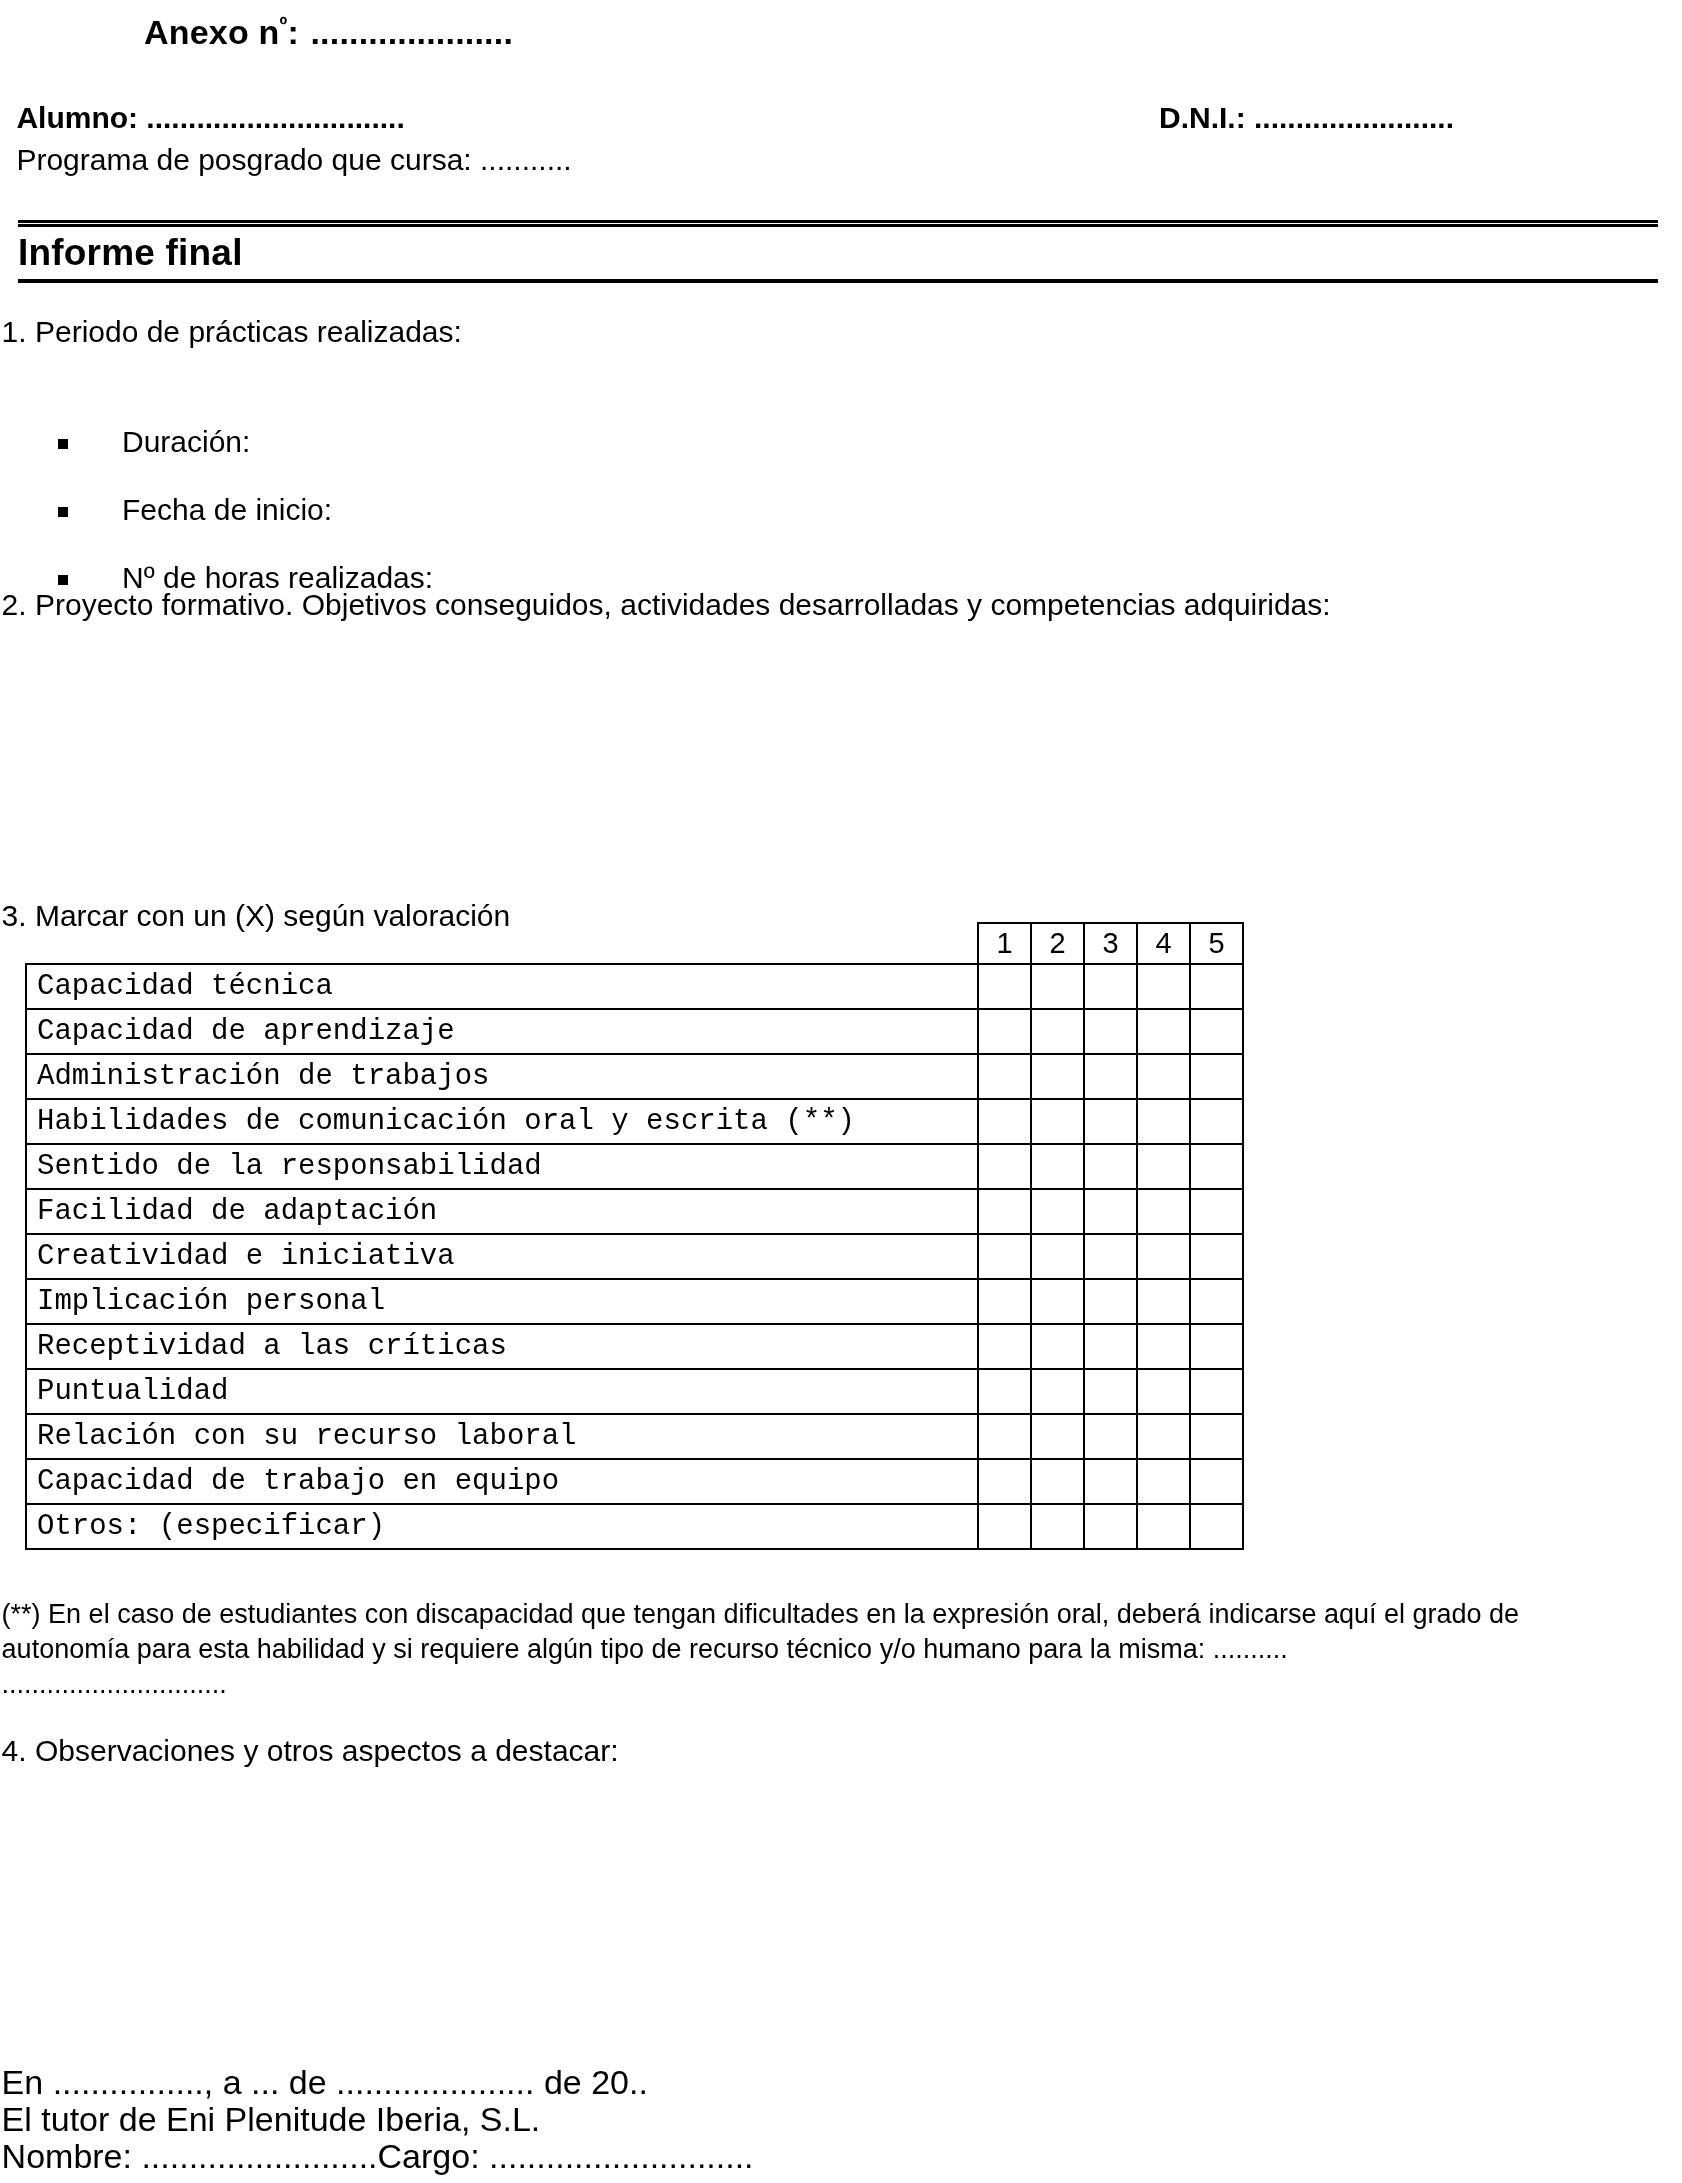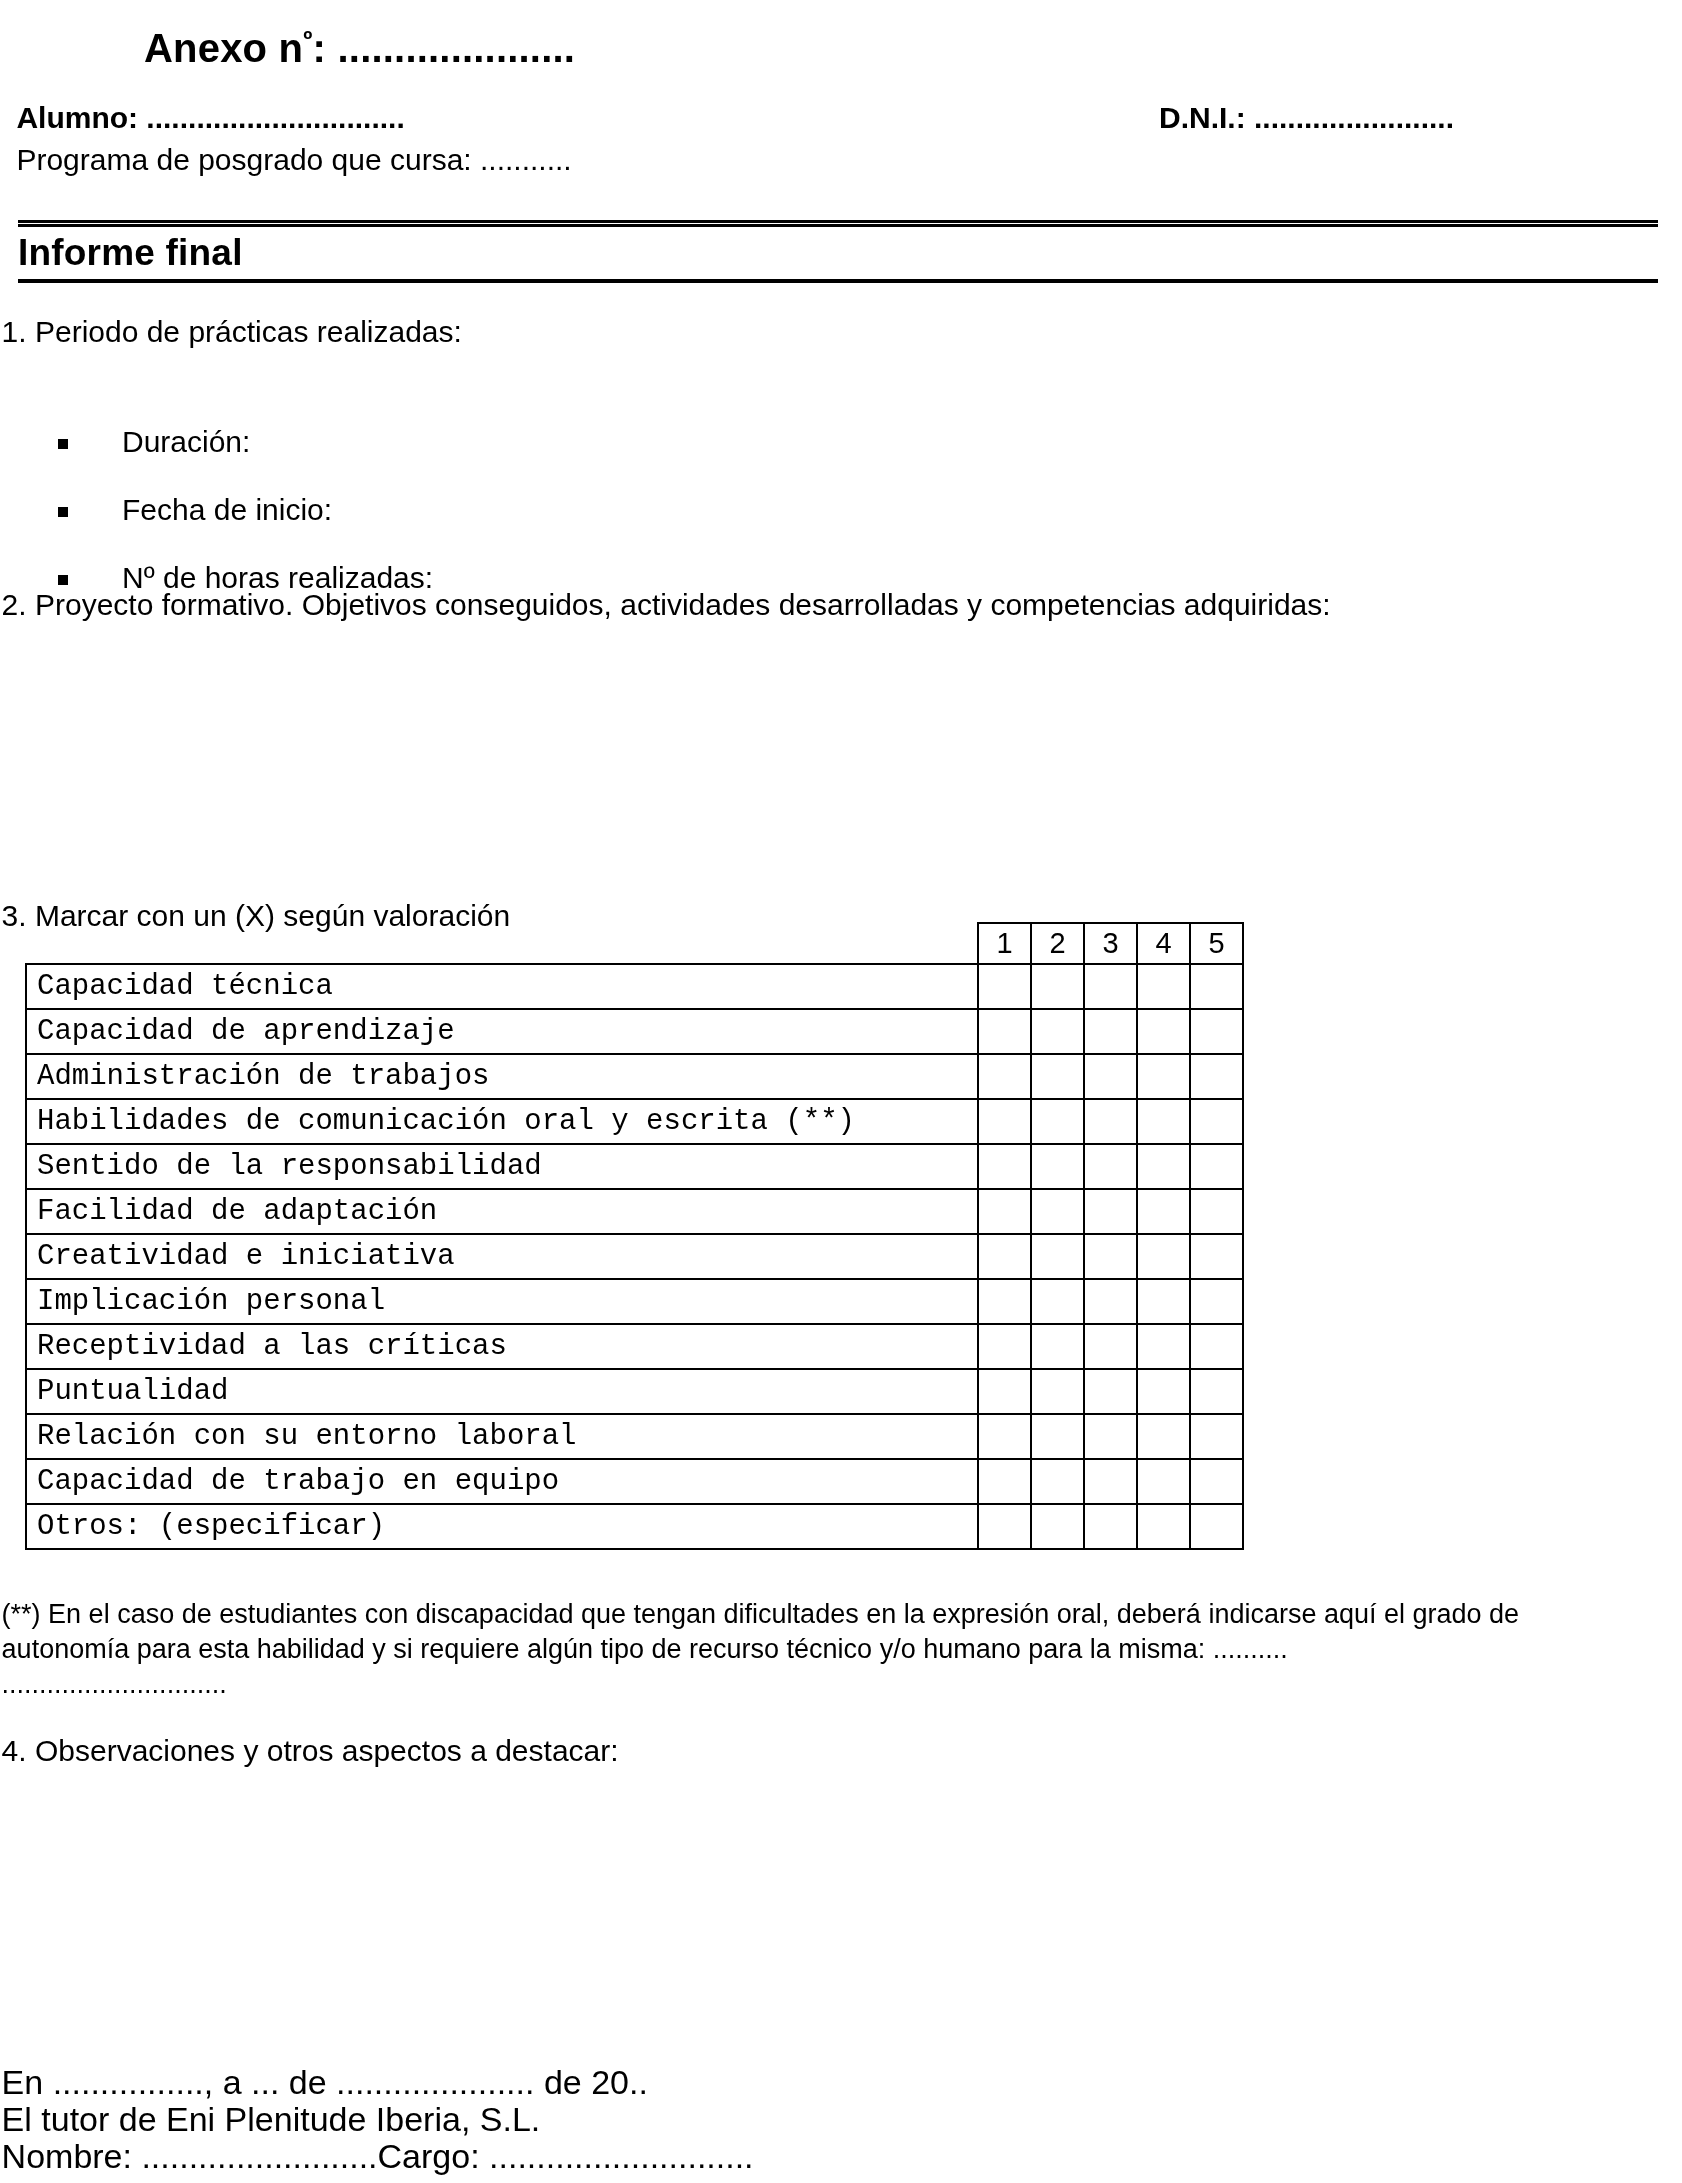--- a/index.html
+++ b/index.html
@@ -19,22 +19,22 @@
     height: 2183px;
     background: #ffffff;
     overflow: hidden;
     box-sizing: border-box;
   }
 
   
   .hdr-anexo {
     position: absolute;
     left: 144px;
-    top: 26px;
-    font-size: 40px;
+    top: 13px;
+    font-size: 34px;
     font-weight: bold;
     letter-spacing: 0.2px;
     white-space: nowrap;
   }
   .hdr-anexo .sup {
     font-size: 0.62em;
     vertical-align: super;
     line-height: 0;
   }
   .hdr-anexo .dots {
@@ -318,21 +318,21 @@
         </tr>
         <tr class="data-row">
           <td class="label">Puntualidad</td>
           <td class="mark"></td>
           <td class="mark"></td>
           <td class="mark"></td>
           <td class="mark"></td>
           <td class="mark"></td>
         </tr>
         <tr class="data-row">
-          <td class="label">Relación con su entorno laboral</td>
+          <td class="label">Relación con su recurso laboral</td>
           <td class="mark"></td>
           <td class="mark"></td>
           <td class="mark"></td>
           <td class="mark"></td>
           <td class="mark"></td>
         </tr>
         <tr class="data-row">
           <td class="label">Capacidad de trabajo en equipo</td>
           <td class="mark"></td>
           <td class="mark"></td>

